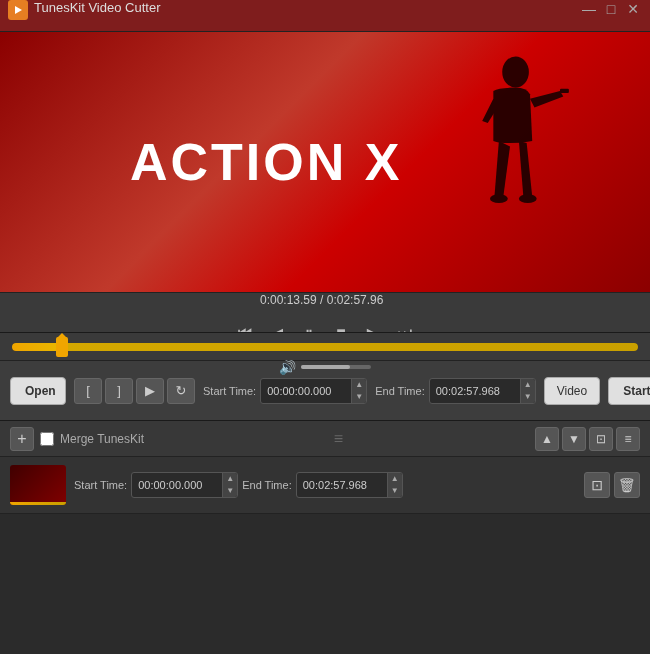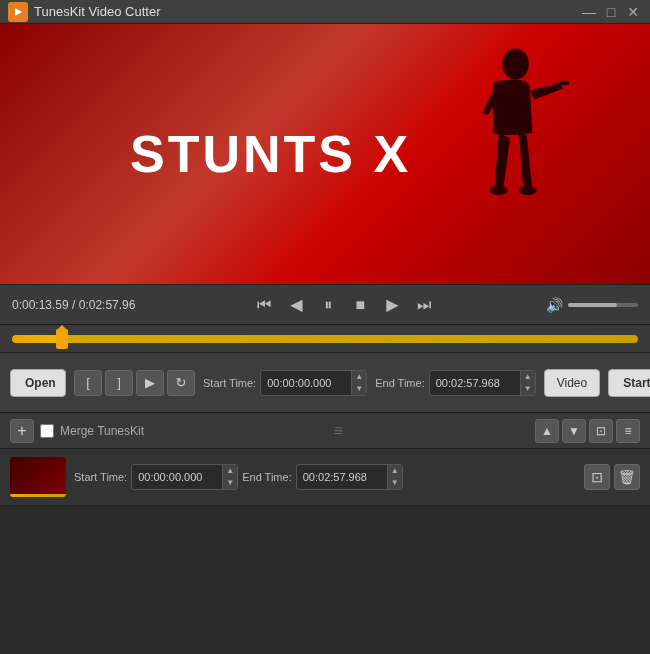--- a/index.html
+++ b/index.html
@@ -8,24 +8,23 @@
       height: 654px;
       background: #2b2b2b;
       font-family: Arial, sans-serif;
       font-size: 12px;
       color: #ccc;
       overflow: hidden;
     }
 
     
     .title-bar {
-      background: #404040;
-      height: 24px;
-      display: flex;
-      align-items: center;
+      background: #7f1d1d;
+      height: 32px;
+      display: flex;
       padding: 0 8px;
       border-bottom: 1px solid #222;
     }
     .title-bar-icon {
       width: 20px;
       height: 20px;
       margin-right: 6px;
       background: #e67e22;
       border-radius: 3px;
       display: flex;
@@ -109,20 +108,21 @@
 
     
     .playback-bar {
       background: #3a3a3a;
       height: 40px;
       display: flex;
       align-items: center;
       padding: 0 12px;
       gap: 12px;
       border-top: 1px solid #222;
+      flex-direction: column;
     }
     .time-display {
       font-size: 12px;
       color: #ccc;
       min-width: 130px;
     }
     .playback-controls {
       display: flex;
       align-items: center;
       gap: 4px;
@@ -451,21 +451,21 @@
   <div class="title-bar-controls">
     <button class="tb-btn">—</button>
     <button class="tb-btn">□</button>
     <button class="tb-btn">✕</button>
   </div>
 </div>
 
 <div class="video-area">
   <div class="video-bg"></div>
   <div class="video-title-container">
-    <div class="video-agent-x">STUNTS X</div>
+    <div class="video-agent-x">ACTION X</div>
   </div>
 
   <div class="video-figure">
     <svg viewBox="0 0 100 180" class="figure-svg" xmlns="http://www.w3.org/2000/svg">
 
       <g fill="#1a0000" opacity="0.9">
 
         <ellipse cx="55" cy="18" rx="12" ry="14"></ellipse>
 
         <path d="M35 35 Q40 32 55 32 Q65 32 68 38 L70 80 Q60 82 50 82 Q40 82 35 80 Z"></path>

